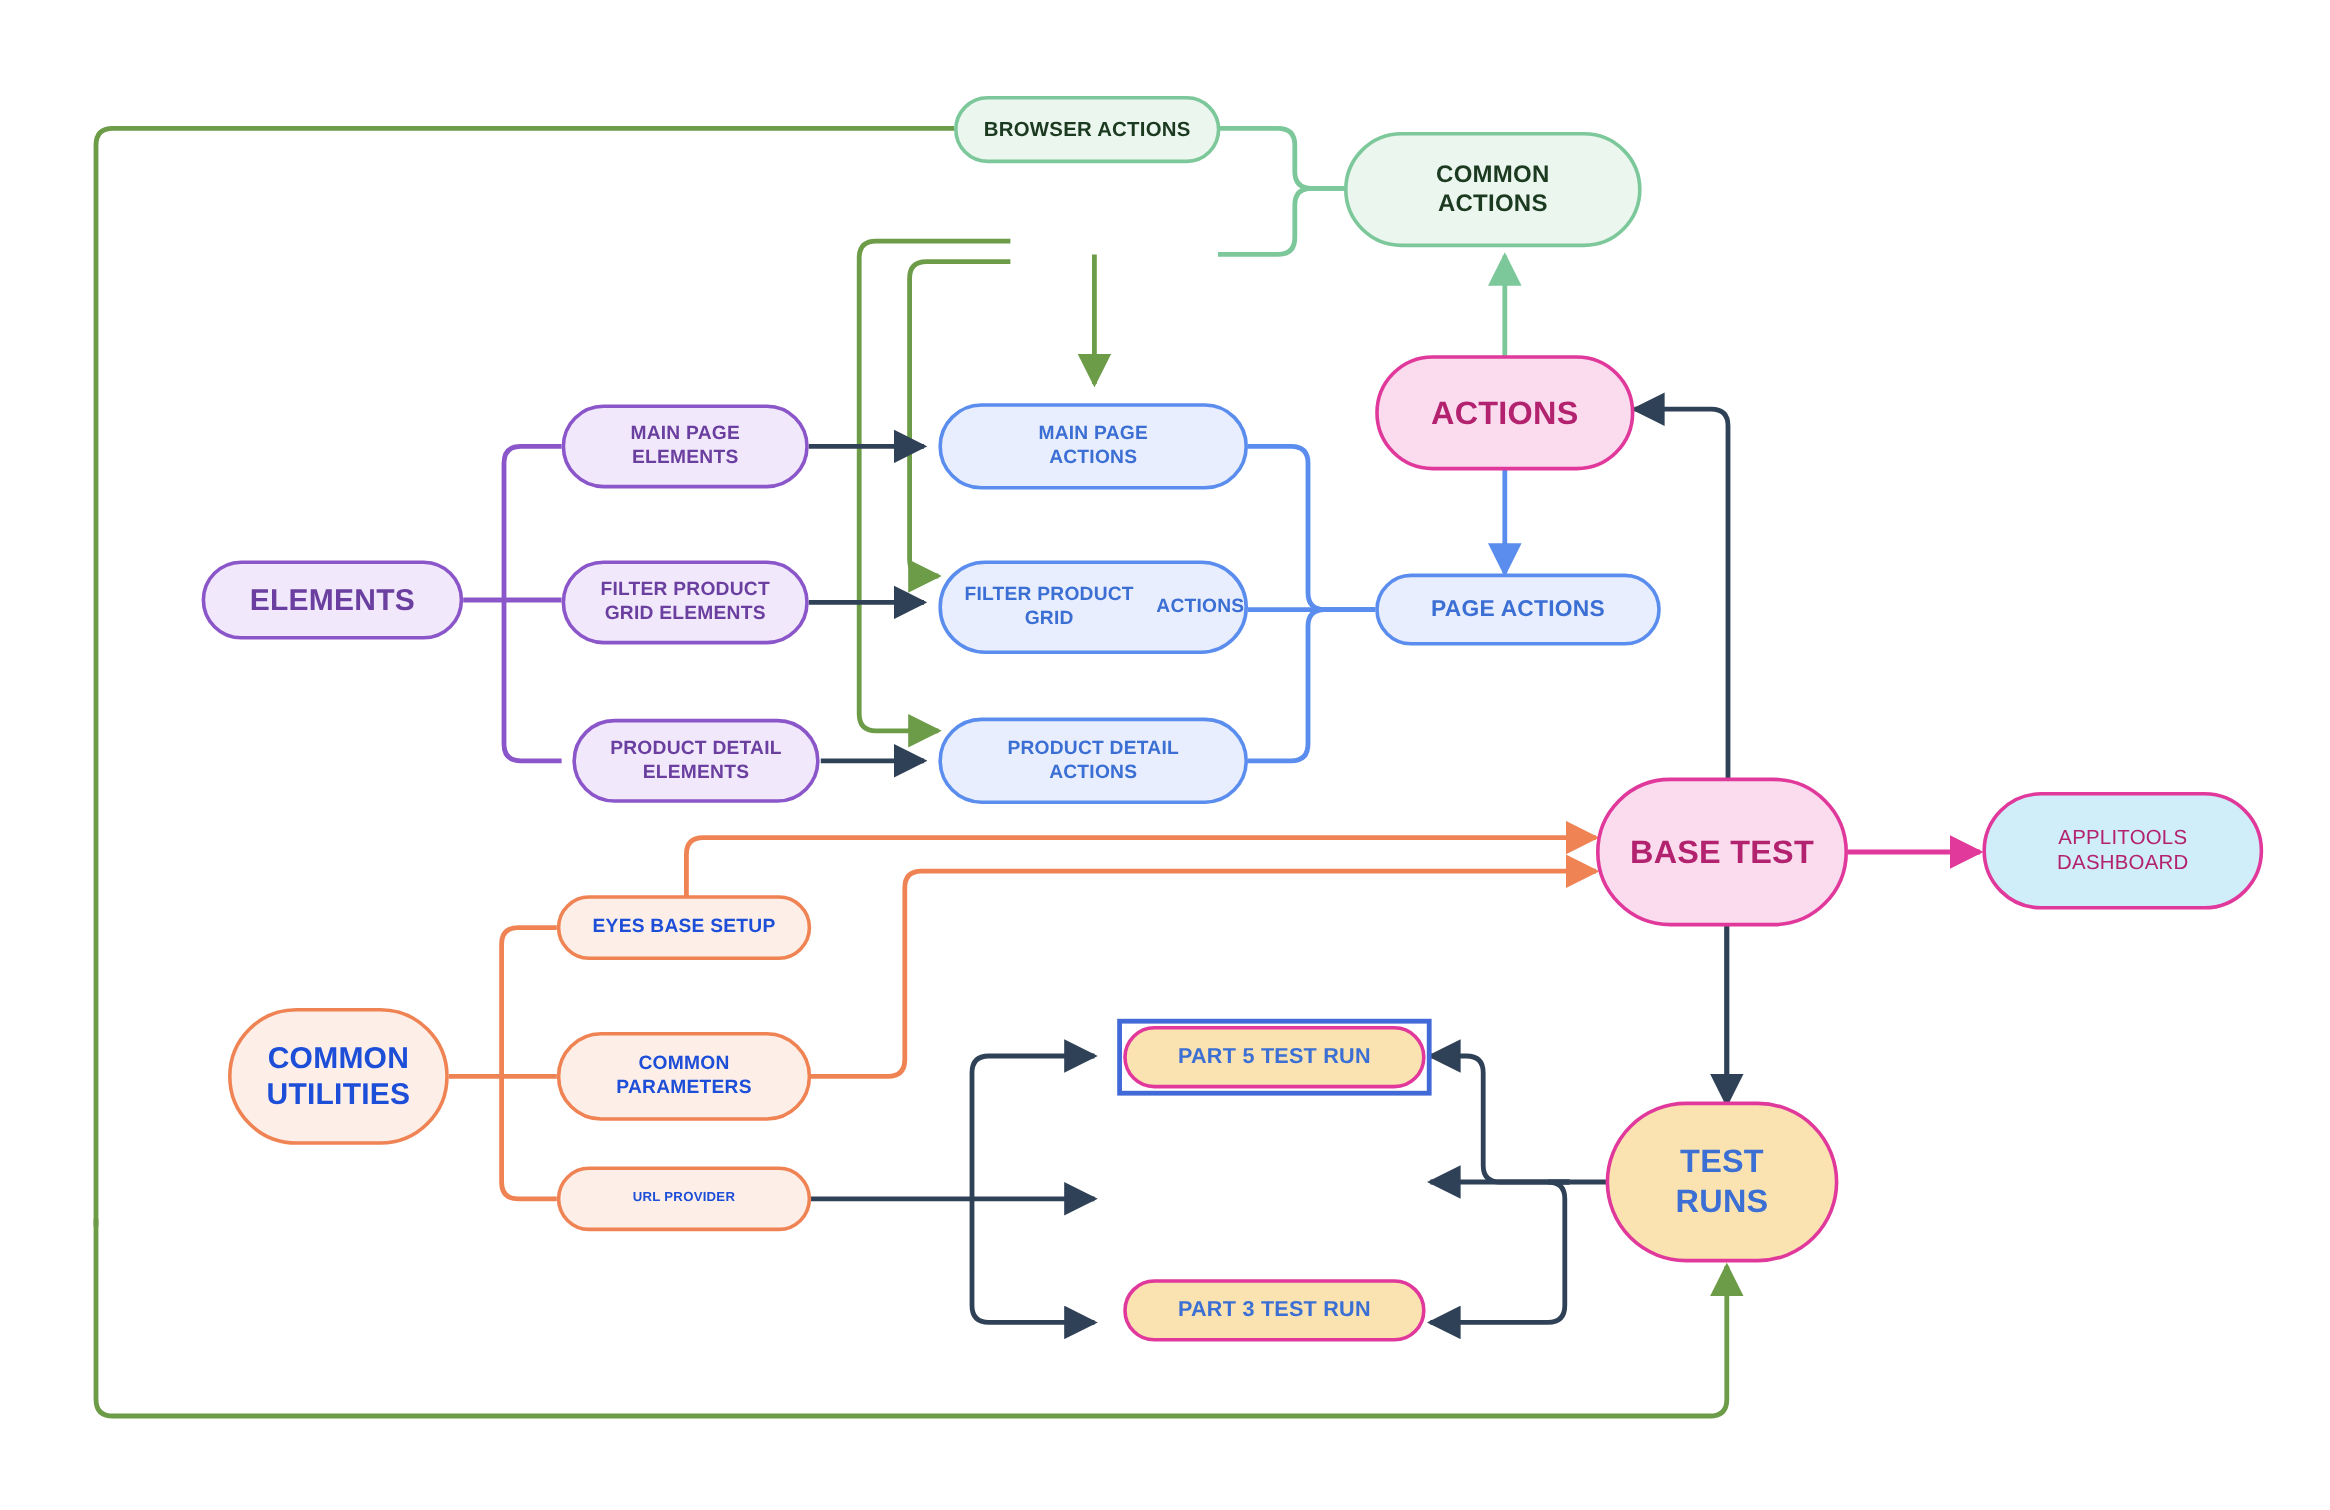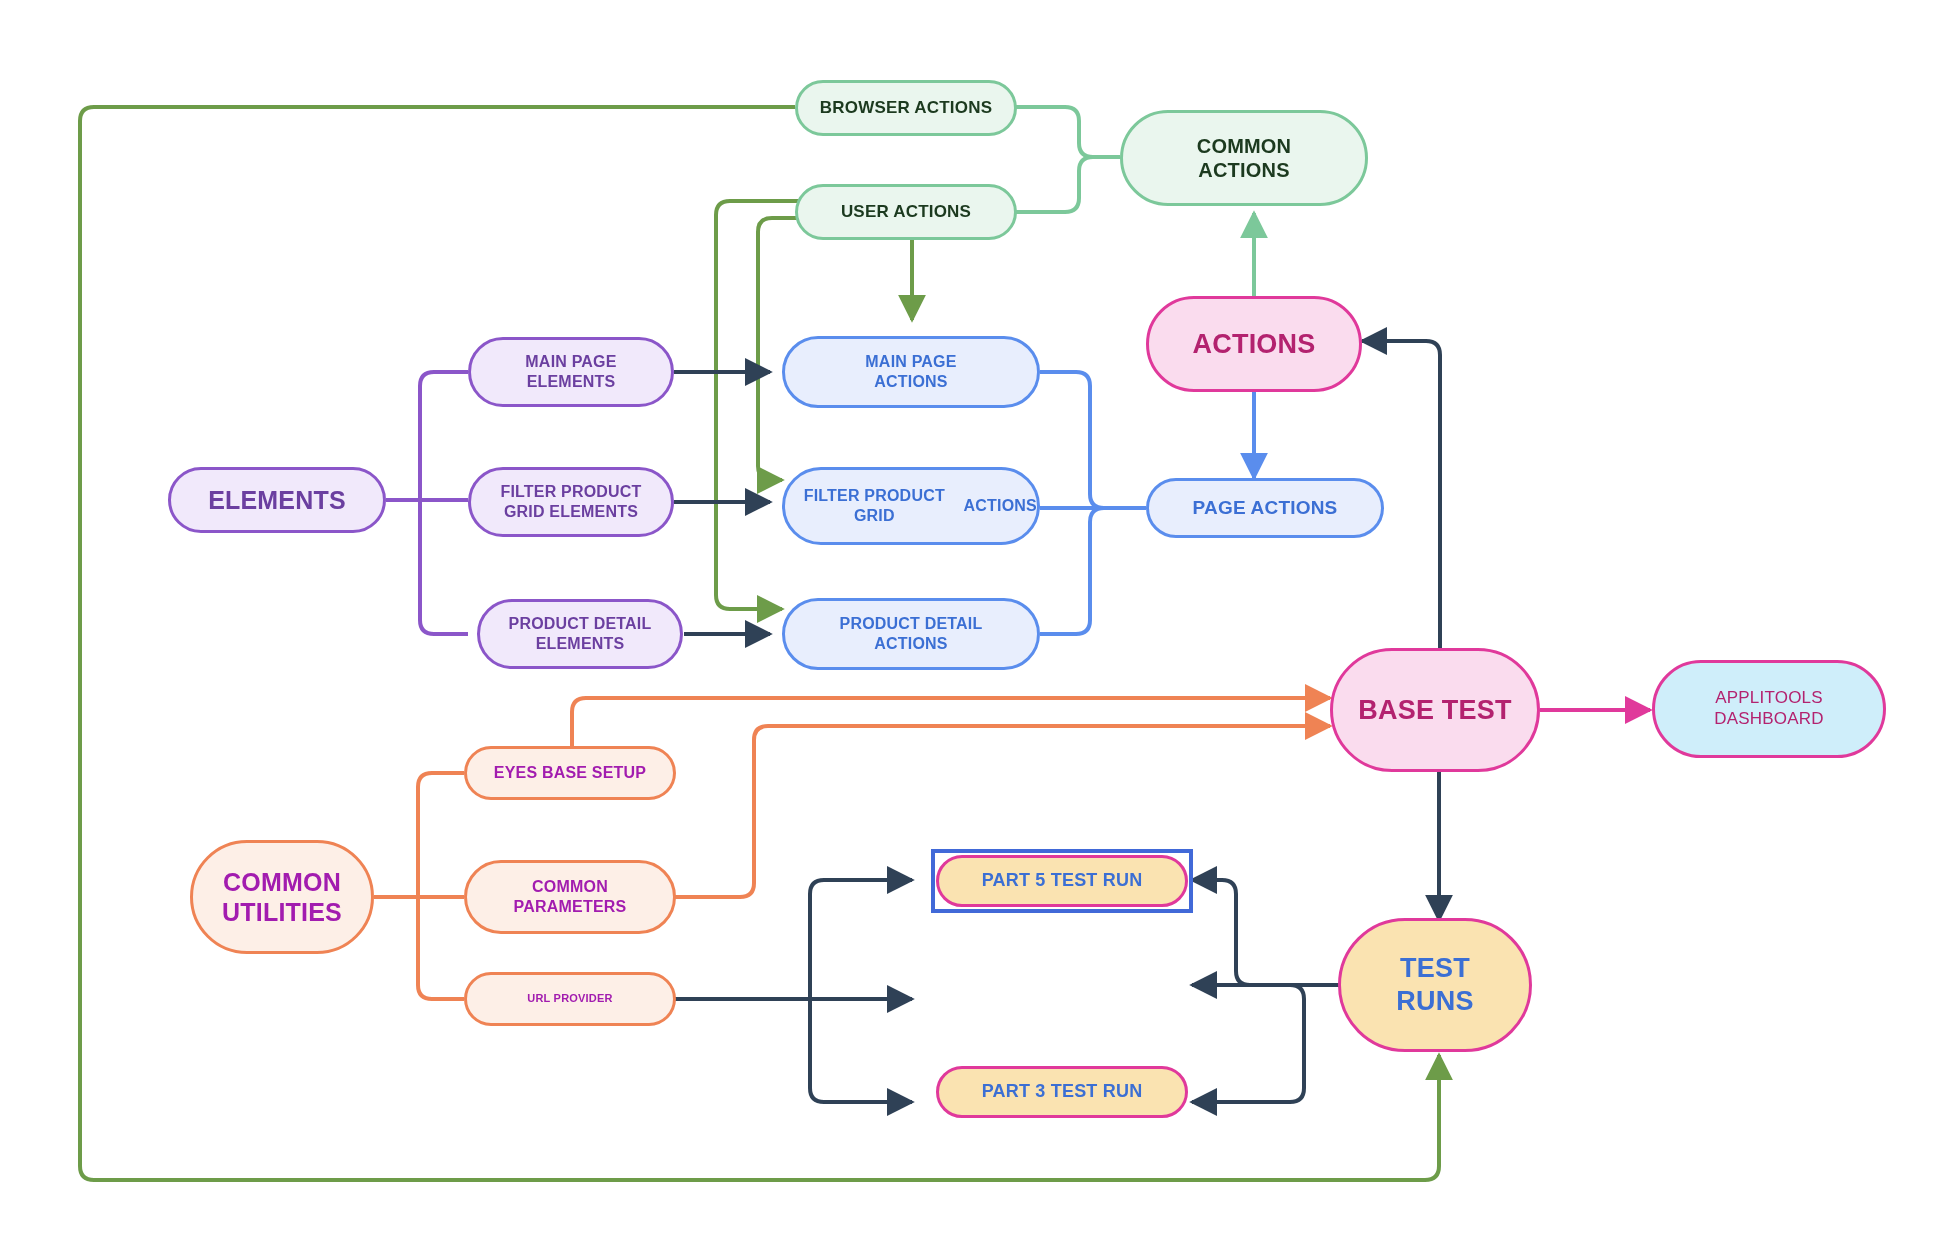--- a/index.html
+++ b/index.html
@@ -18,21 +18,21 @@
   
   .n-purple{background:#f1e9fb;border:3px solid #8b56c9;color:#6b3fa0;
             font-weight:700;border-radius:999px;}
   
   .n-blue{background:#e8eefd;border:3px solid #5a8ded;color:#3b6fd4;
           font-weight:700;border-radius:999px;}
   
   .n-pink{background:#fadcee;border:3px solid #e0399b;color:#b3226f;
           font-weight:800;border-radius:999px;}
   
-  .n-orange{background:#fdefe7;border:3px solid #ef8354;color:#a21caf;
+  .n-orange{background:#fdefe7;border:3px solid #ef8354;color:#1d4ed8;
             font-weight:700;border-radius:999px;}
   
   .n-cyan{background:#cfeefa;border:3px solid #e0399b;color:#b3226f;
           font-weight:400;border-radius:999px;}
   
   .n-tan{background:#fae3b1;border:3px solid #e0399b;color:#3b6fd4;
          font-weight:800;border-radius:999px;}
 
   .sel-outline{position:absolute;border:4px solid #4169d8;box-sizing:border-box;
                pointer-events:none;}
@@ -147,23 +147,20 @@
       <path d="M 1308,985 L 1192,985" marker-end="url(#ah-dark)"></path>
       <path d="M 1308,985 L 1290,985 Q 1304,985 1304,999 L 1304,1088
                Q 1304,1102 1290,1102 L 1192,1102" marker-end="url(#ah-dark)"></path>
     </g>
   </svg>
 
   <div class="node n-green" style="left:795px;top:80px;width:222px;height:56px;font-size:17px;">
     <span>BROWSER ACTIONS</span>
   </div>
 
-  <div class="node n-green" style="left:795px;top:184px;width:222px;height:56px;font-size:17px;">
-    <span>USER ACTIONS</span>
-  </div>
 
   <div class="node n-green" style="left:1120px;top:110px;width:248px;height:96px;font-size:20px;flex-direction:column;">
     <span>COMMON</span>
     <span>ACTIONS</span>
   </div>
 
   <div class="node n-purple" style="left:168px;top:467px;width:218px;height:66px;font-size:25px;">
     <span>ELEMENTS</span>
   </div>
 

